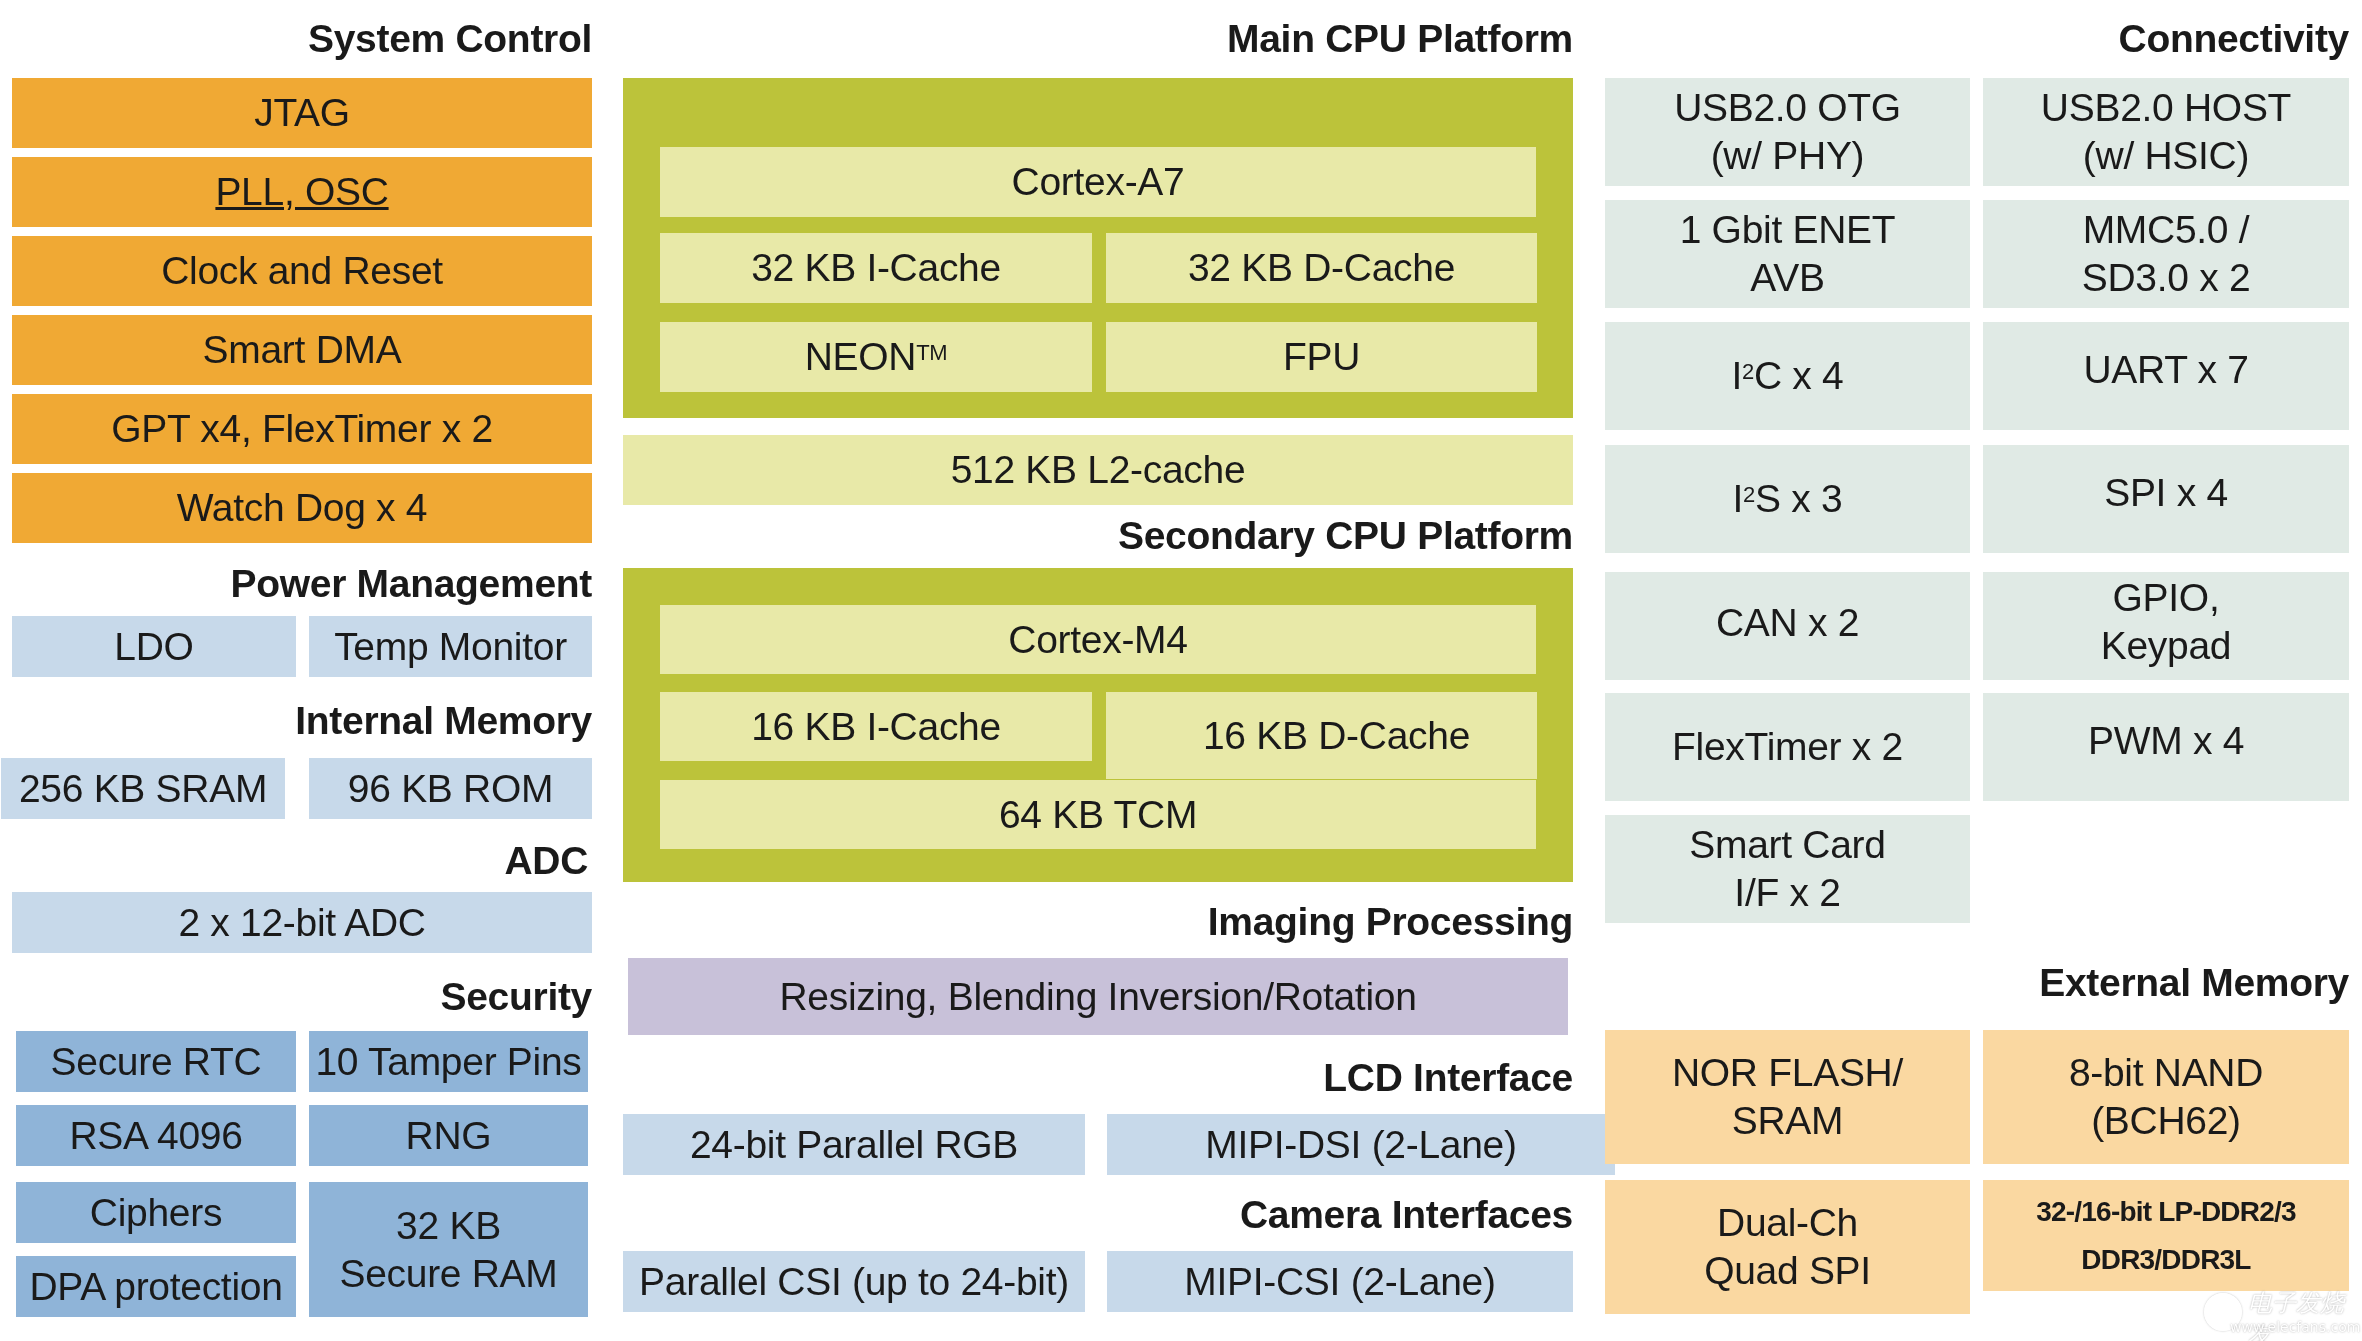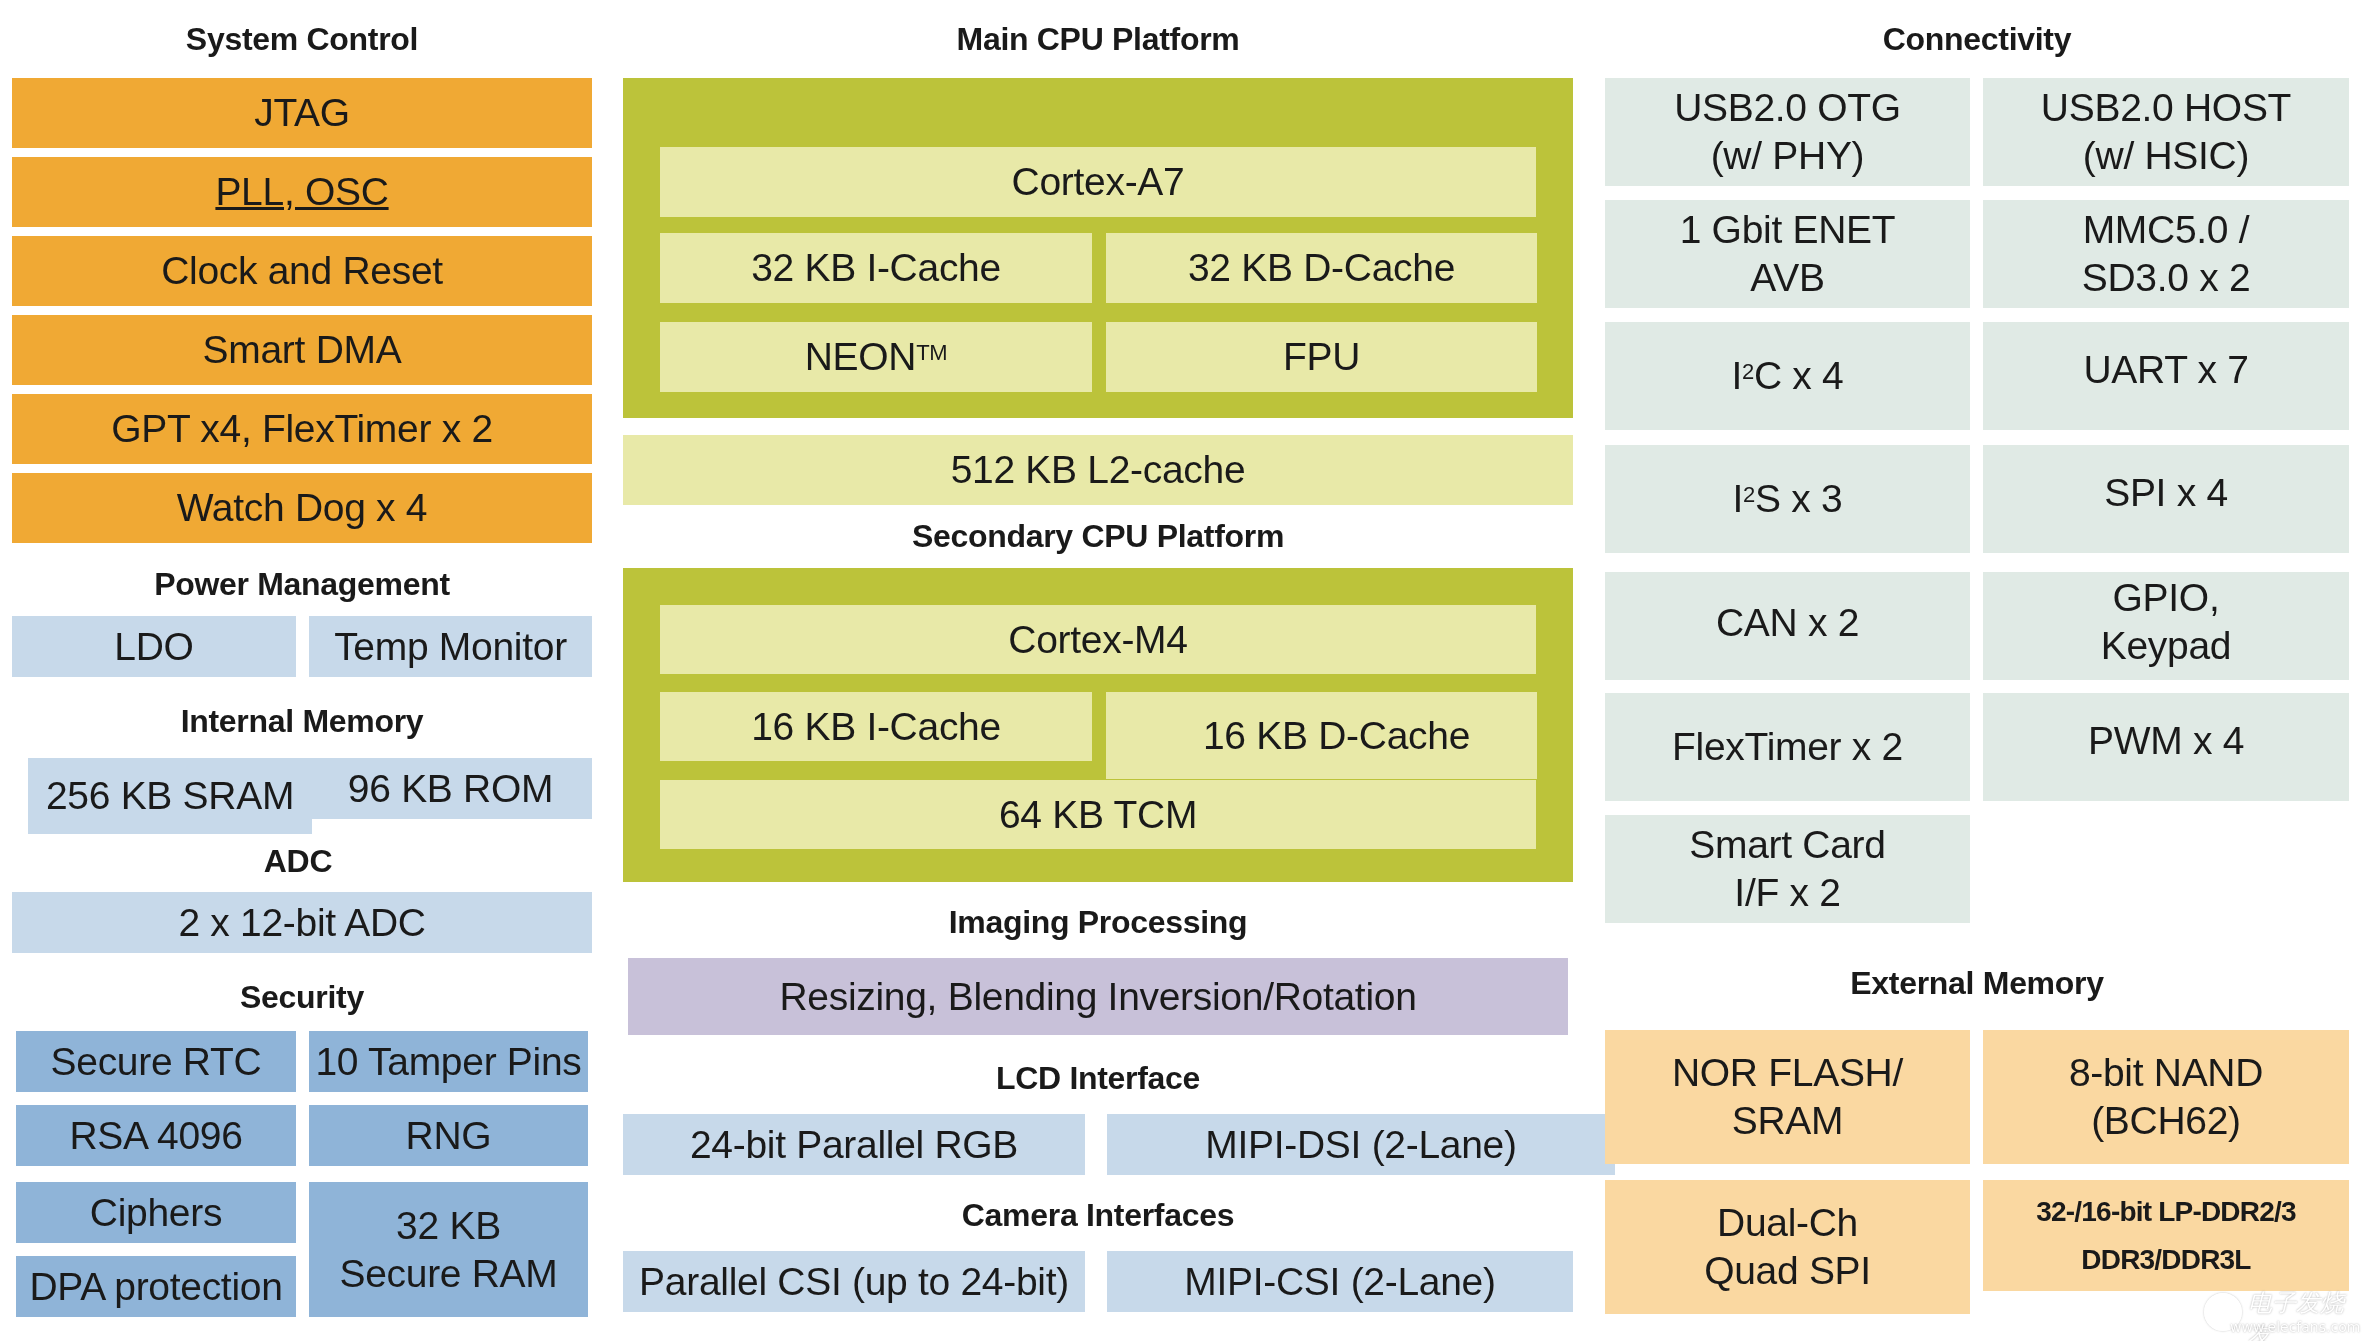--- a/index.html
+++ b/index.html
@@ -1,19 +1,19 @@
 <!DOCTYPE html>
 <html><head>
 <meta charset="utf-8">
 <style>
   html, body { margin: 0; padding: 0; background: #ffffff; }
   body { width: 2362px; height: 1341px; position: relative; overflow: hidden;
          font-family: "Liberation Sans", "DejaVu Sans", sans-serif; color: #1a1a1a; }
   .abs { position: absolute; box-sizing: border-box; }
-  .title { position: absolute; font-weight: bold; font-size: 32px; text-align: center;
+  .title { position: absolute; font-weight: bold; font-size: 39px; text-align: right;
            line-height: 48px; letter-spacing: -0.3px; white-space: nowrap; }
   .blk { position: absolute; box-sizing: border-box; display: flex; align-items: center;
          justify-content: center; text-align: center; font-size: 39px; line-height: 48px;
          white-space: pre-line; letter-spacing: -0.3px; }
   .orange { background: #f0a934; }
   .lblue  { background: #c7d9ea; }
   .mblue  { background: #8fb4d8; }
   .green  { background: #bcc33a; }
   .pale   { background: #e8e9a8; }
   .purple { background: #c8c1d9; }
@@ -37,21 +37,21 @@
 <div class="blk orange" style="left:12px;top:236px;width:580px;height:70px;">Clock and Reset</div>
 <div class="blk orange" style="left:12px;top:315px;width:580px;height:70px;">Smart DMA</div>
 <div class="blk orange" style="left:12px;top:394px;width:580px;height:70px;">GPT x4, FlexTimer x 2</div>
 <div class="blk orange" style="left:12px;top:473px;width:580px;height:70px;">Watch Dog x 4</div>
 
 <div class="title" style="left:12px;width:580px;top:560px;">Power Management</div>
 <div class="blk lblue" style="left:12px;top:616px;width:284px;height:61px;">LDO</div>
 <div class="blk lblue" style="left:309px;top:616px;width:283px;height:61px;">Temp Monitor</div>
 
 <div class="title" style="left:12px;width:580px;top:697px;">Internal Memory</div>
-<div class="blk lblue" style="left:28px;top:758px;width:284px;height:76px;">256 KB SRAM</div>
+<div class="blk lblue" style="left:1px;top:758px;width:284px;height:61px;">256 KB SRAM</div>
 <div class="blk lblue" style="left:309px;top:758px;width:283px;height:61px;">96 KB ROM</div>
 
 <div class="title" style="left:8px;width:580px;top:837px;">ADC</div>
 <div class="blk lblue" style="left:12px;top:892px;width:580px;height:61px;">2 x 12-bit ADC</div>
 
 <div class="title" style="left:12px;width:580px;top:973px;">Security</div>
 <div class="blk mblue" style="left:16px;top:1031px;width:280px;height:61px;">Secure RTC</div>
 <div class="blk mblue" style="left:309px;top:1031px;width:279px;height:61px;">10 Tamper Pins</div>
 <div class="blk mblue" style="left:16px;top:1105px;width:280px;height:61px;">RSA 4096</div>
 <div class="blk mblue" style="left:309px;top:1105px;width:279px;height:61px;">RNG</div>

